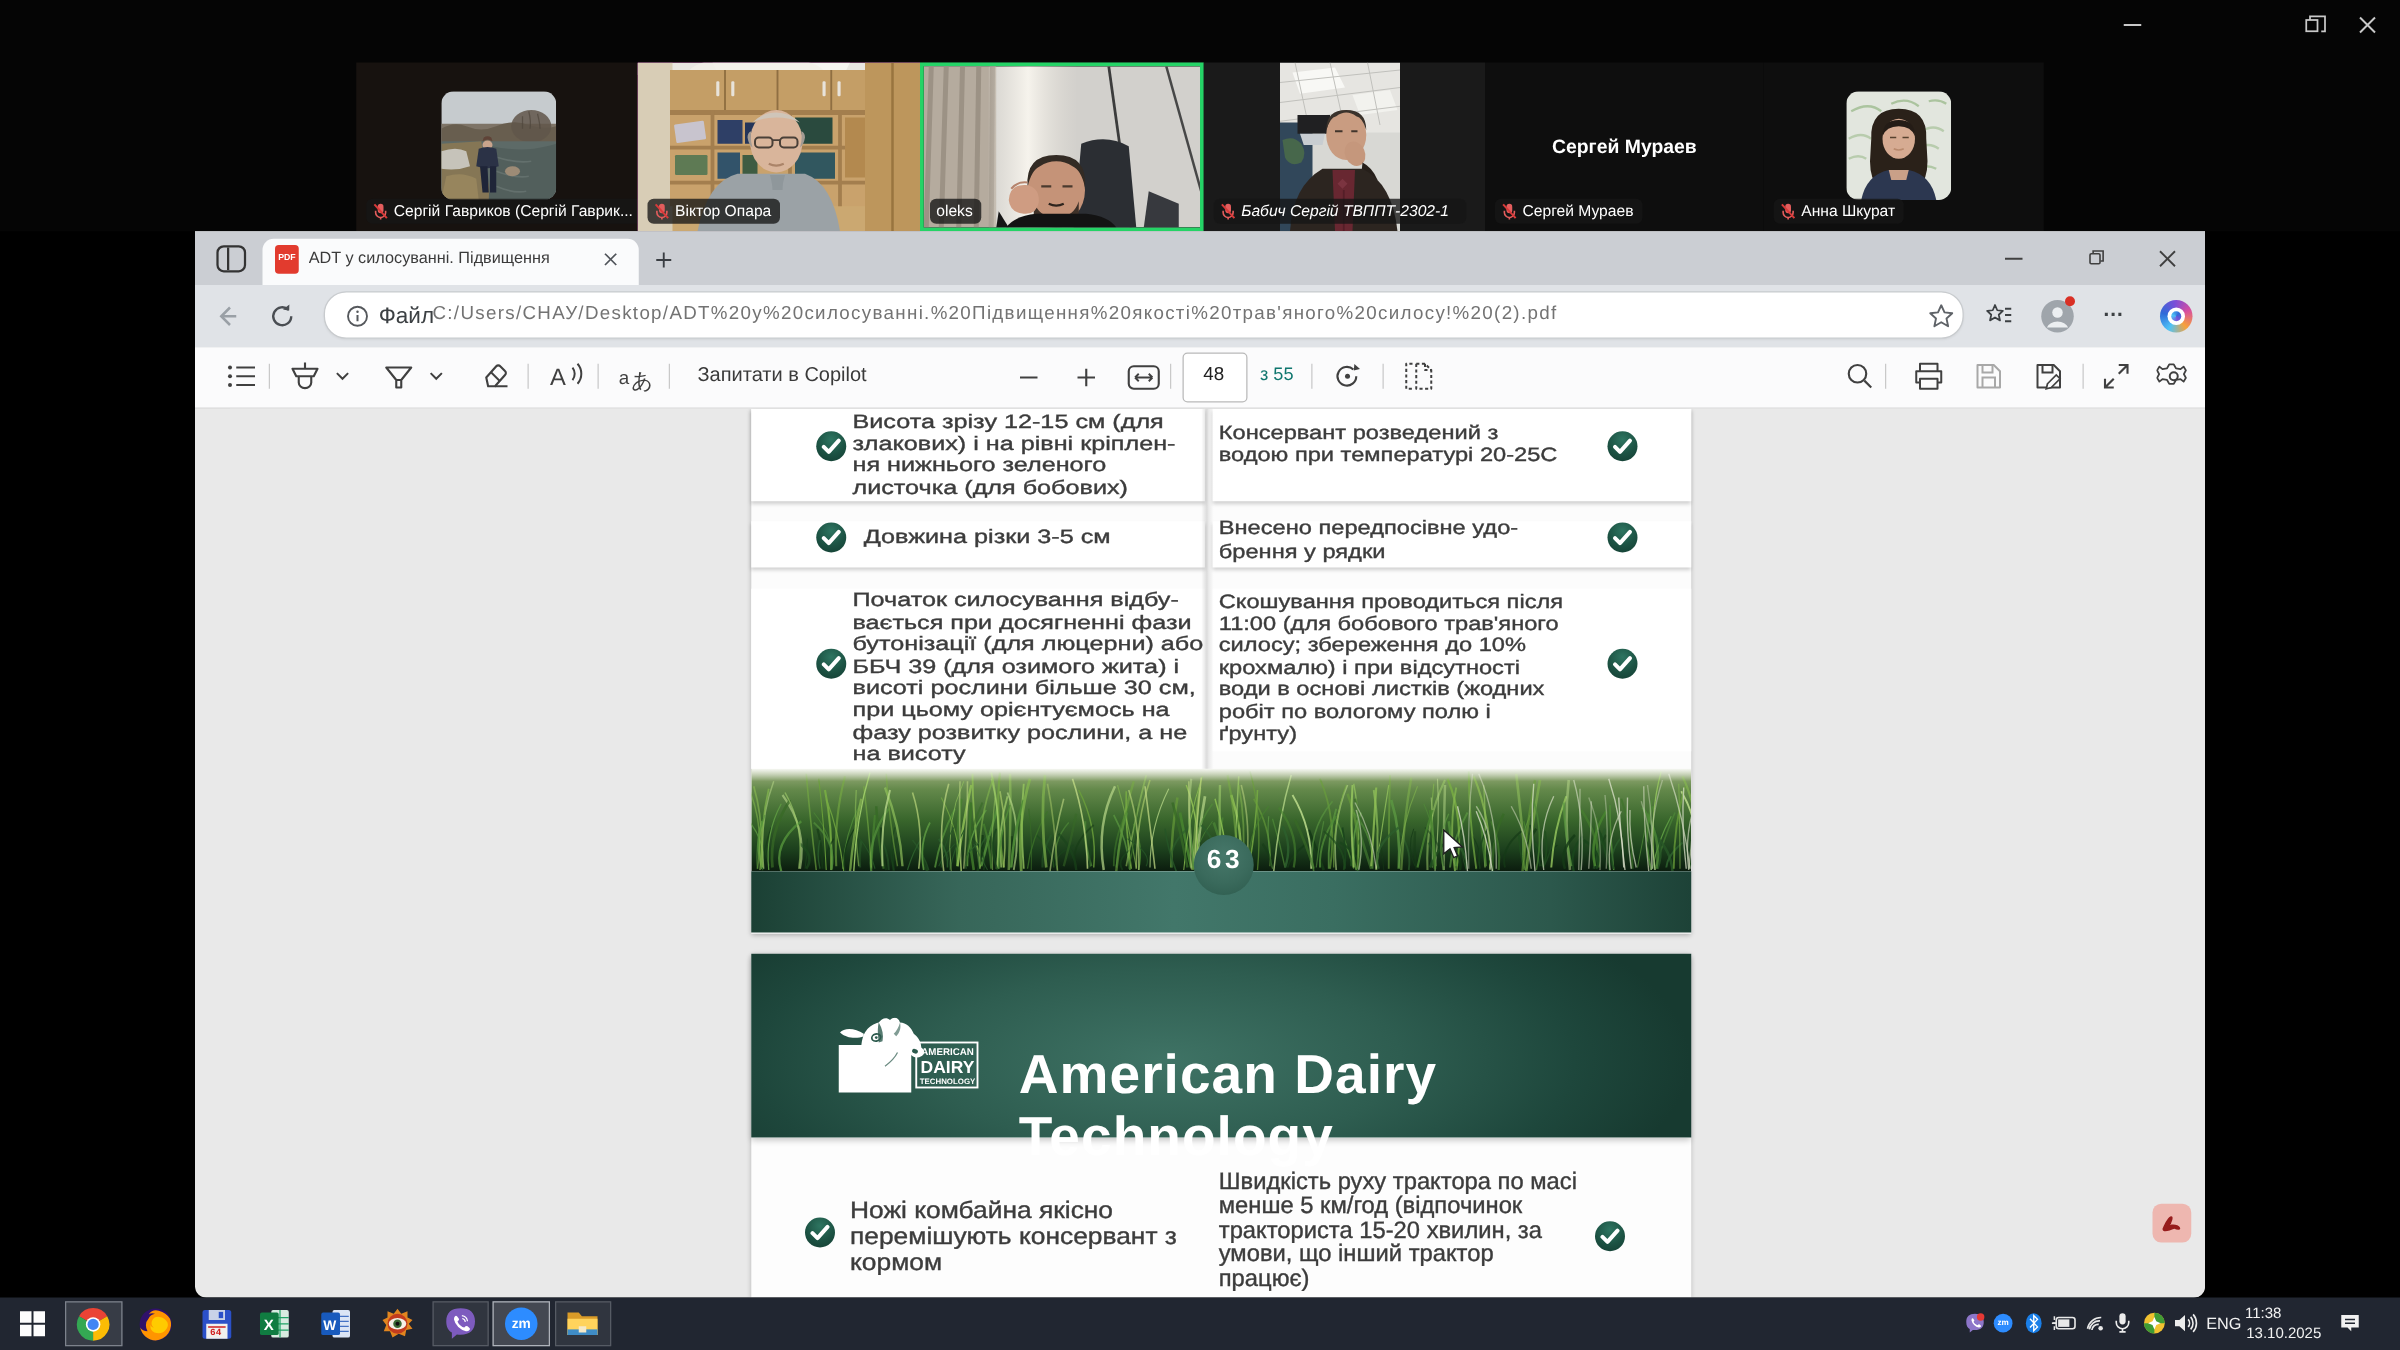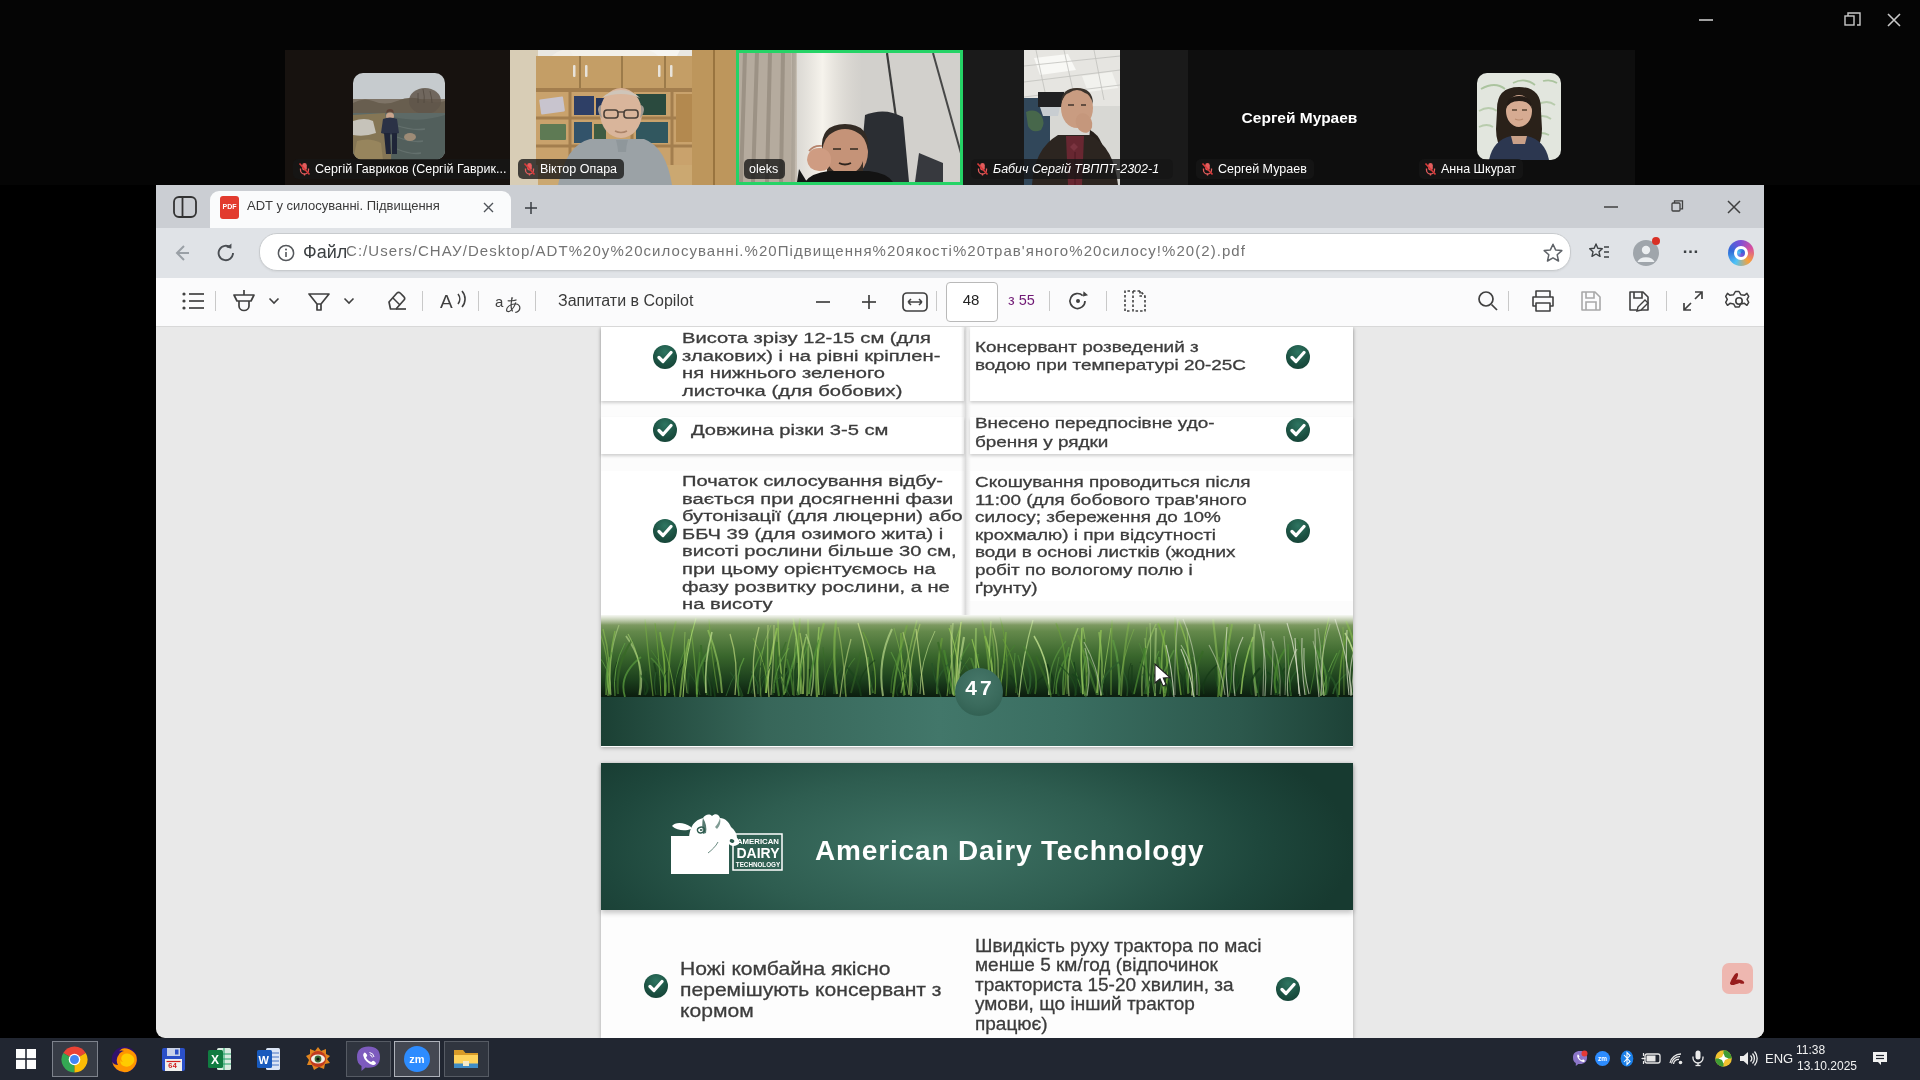--- a/index.html
+++ b/index.html
@@ -339,21 +339,21 @@
       <line x1="4" y1="11" x2="18" y2="11" stroke="#404040" stroke-width="1.7"></line>
       <line x1="11" y1="4" x2="11" y2="18" stroke="#404040" stroke-width="1.7"></line>
     </svg>
   <svg class="abs" style="left:745px;top:104px;" width="28" height="26" viewBox="0 0 28 26">
       <rect x="2" y="4" width="24" height="18" rx="4" fill="none" stroke="#404040" stroke-width="1.7"></rect>
       <path d="M7 13 h14 M7 13 l3 -3 M7 13 l3 3 M21 13 l-3 -3 M21 13 l-3 3" stroke="#404040" stroke-width="1.5" fill="none"></path>
     </svg>
   <div class="abs" style="left:780px;top:106px;width:1px;height:20px;background:#c9c9c9;"></div>
   <div class="abs" style="left:790px;top:97px;width:50px;height:38px;background:#fff;border:1px solid #b9b9b9;border-radius:4px;"></div>
   <div class="abs" style="left:790px;top:106px;width:50px;text-align:center;font-size:15px;color:#222;">48</div>
-  <div class="abs" style="left:852px;top:107px;font-size:14.5px;color:#701a75;">з 55</div>
+  <div class="abs" style="left:852px;top:107px;font-size:14.5px;color:#0f766e;">з 55</div>
   <div class="abs" style="left:893px;top:106px;width:1px;height:20px;background:#c9c9c9;"></div>
   <svg class="abs" style="left:908px;top:102px;" width="28" height="28" viewBox="0 0 28 28">
       <path d="M21 14 a7.5 7.5 0 1 1 -2.3-5.4" fill="none" stroke="#404040" stroke-width="1.7"></path>
       <path d="M19.5 4.2 L19 9.4 L24 8.2 Z" fill="#404040"></path>
       <circle cx="14" cy="14" r="2" fill="#404040"></circle>
     </svg>
   <div class="abs" style="left:950px;top:106px;width:1px;height:20px;background:#c9c9c9;"></div>
   <svg class="abs" style="left:964px;top:102px;" width="30" height="28" viewBox="0 0 30 28">
       <path d="M10 4 h-5 v20 h5 M13 4 h7 l5 5 v15 h-12 z M20 4 v5 h5" fill="none" stroke="#404040" stroke-width="1.6" stroke-linejoin="round" stroke-dasharray="2.5 2"></path>
     </svg>
@@ -750,42 +750,42 @@
           <path d="M269 80 Q268 41 257 8" stroke="#c2da85" stroke-width="1.3" fill="none" opacity="0.78"></path>
           <path d="M355 80 Q356 41 360 7" stroke="#b5d178" stroke-width="1.3" fill="none" opacity="0.81"></path>
           <path d="M168 82 Q166 42 167 10" stroke="#c2da85" stroke-width="1.3" fill="none" opacity="0.52"></path>
           <path d="M239 82 Q243 50 250 24" stroke="#c2da85" stroke-width="1.3" fill="none" opacity="0.60"></path>
           <rect width="752" height="10" fill="url(#gfade)"></rect>
 </svg></div>
 
     <div class="abs" style="left:417px;top:370px;width:752px;height:49px;background:linear-gradient(90deg,#1b4034 0%,#376659 22%,#42776a 45%,#3a6e61 62%,#2c584c 85%,#1d4237 100%);"></div>
 
     <div class="abs" style="left:771px;top:341px;width:48px;height:48px;border-radius:50%;background:radial-gradient(circle at 50% 35%,#47786a 0%,#3a6a5c 55%,#2c5a4c 100%);"></div>
-    <div class="abs" style="left:772px;top:349px;width:48px;text-align:center;color:#fff;font-size:21px;font-weight:bold;letter-spacing:3px;">47</div>
+    <div class="abs" style="left:772px;top:349px;width:48px;text-align:center;color:#fff;font-size:21px;font-weight:bold;letter-spacing:3px;">63</div>
 
     <div class="abs" style="left:417px;top:436px;width:752px;height:275px;background:#fdfdfd;box-shadow:0 1px 4px rgba(0,0,0,.28);"></div>
     <div class="abs" id="banner48" style="left:417px;top:436px;width:752px;height:147px;background:radial-gradient(ellipse 420px 160px at 44% 58%,#3f7365 0%,#2e5d50 45%,#1e473c 78%,#173a30 100%);box-shadow:0 3px 5px rgba(0,0,0,.22);"></div>
 
     <div class="abs" id="adtlogo" style="left:485px;top:487px;width:115px;height:66px;">
 <svg width="115" height="66" viewBox="0 0 115 66">
 <rect x="64" y="20" width="49" height="36" fill="none" stroke="#fff" stroke-width="1.5"></rect>
 <text x="89" y="30" text-anchor="middle" fill="#fff" font-family="Liberation Sans" font-size="7.8" font-weight="bold">AMERICAN</text>
 <text x="89" y="44" text-anchor="middle" fill="#fff" font-family="Liberation Sans" font-size="14" font-weight="bold">DAIRY</text>
 <text x="89" y="53" text-anchor="middle" fill="#fff" font-family="Liberation Sans" font-size="6.3" font-weight="bold">TECHNOLOGY</text>
 <rect x="2" y="22" width="58" height="38" fill="#fff"></rect>
 <path d="M20 26 C20 12 26 6 34 4 C36 1 40 -1 43 2 C46 -1 50 0 51 4 C56 4 60 8 62 13 C66 16 68 20 68 24 C71 26 71 30 68 31 C65 33 61 32 59 29 C56 31 52 31 50 28 C47 33 43 37 39 39 L39 26 Z" fill="#fff"></path>
 <path d="M22 13 C15 8 6 8 3 12 C8 17 17 17 22 15 Z" fill="#fff"></path>
 <path d="M34 4 C37 9 38 14 37 19 L34 20 C33 13 33 8 34 4 Z" fill="#2c5a4d" opacity="0.8"></path>
 <path d="M51 4 C50 8 48 11 46 13 L48 15 C51 12 52 8 51 4 Z" fill="#2c5a4d" opacity="0.6"></path>
 <ellipse cx="32" cy="16" rx="3.6" ry="2.8" fill="none" stroke="#2c5a4d" stroke-width="1.4" transform="rotate(-15 32 16)"></ellipse>
 <circle cx="32" cy="16" r="1.1" fill="#2c5a4d"></circle>
 <ellipse cx="63" cy="27" rx="2.4" ry="1.8" fill="#2c5a4d" transform="rotate(20 63 27)"></ellipse>
 <path d="M39 39 C43 36 47 32 49 28" stroke="#2c5a4d" stroke-width="1" fill="none" opacity="0.7"></path>
 </svg></div>
-    <div class="abs" style="left:631px;top:508px;width:540px;color:#fff;font-size:28px;font-weight:bold;letter-spacing:0.85px;">American Dairy Technology</div>
+    <div class="abs" style="left:631px;top:508px;width:540px;color:#fff;font-size:44px;font-weight:bold;letter-spacing:0.85px;">American Dairy Technology</div>
 
     <div class="chk" style="left:460px;top:647px;">
         <svg width="16" height="14" viewBox="0 0 16 14">
           <path d="M2 7.5 L6 11.5 L14 2.5" stroke="#fff" stroke-width="3.2" fill="none" stroke-linecap="round" stroke-linejoin="round"></path>
         </svg>
       </div>
     <div class="chk" style="left:1092px;top:650px;">
         <svg width="16" height="14" viewBox="0 0 16 14">
           <path d="M2 7.5 L6 11.5 L14 2.5" stroke="#fff" stroke-width="3.2" fill="none" stroke-linecap="round" stroke-linejoin="round"></path>
         </svg>

